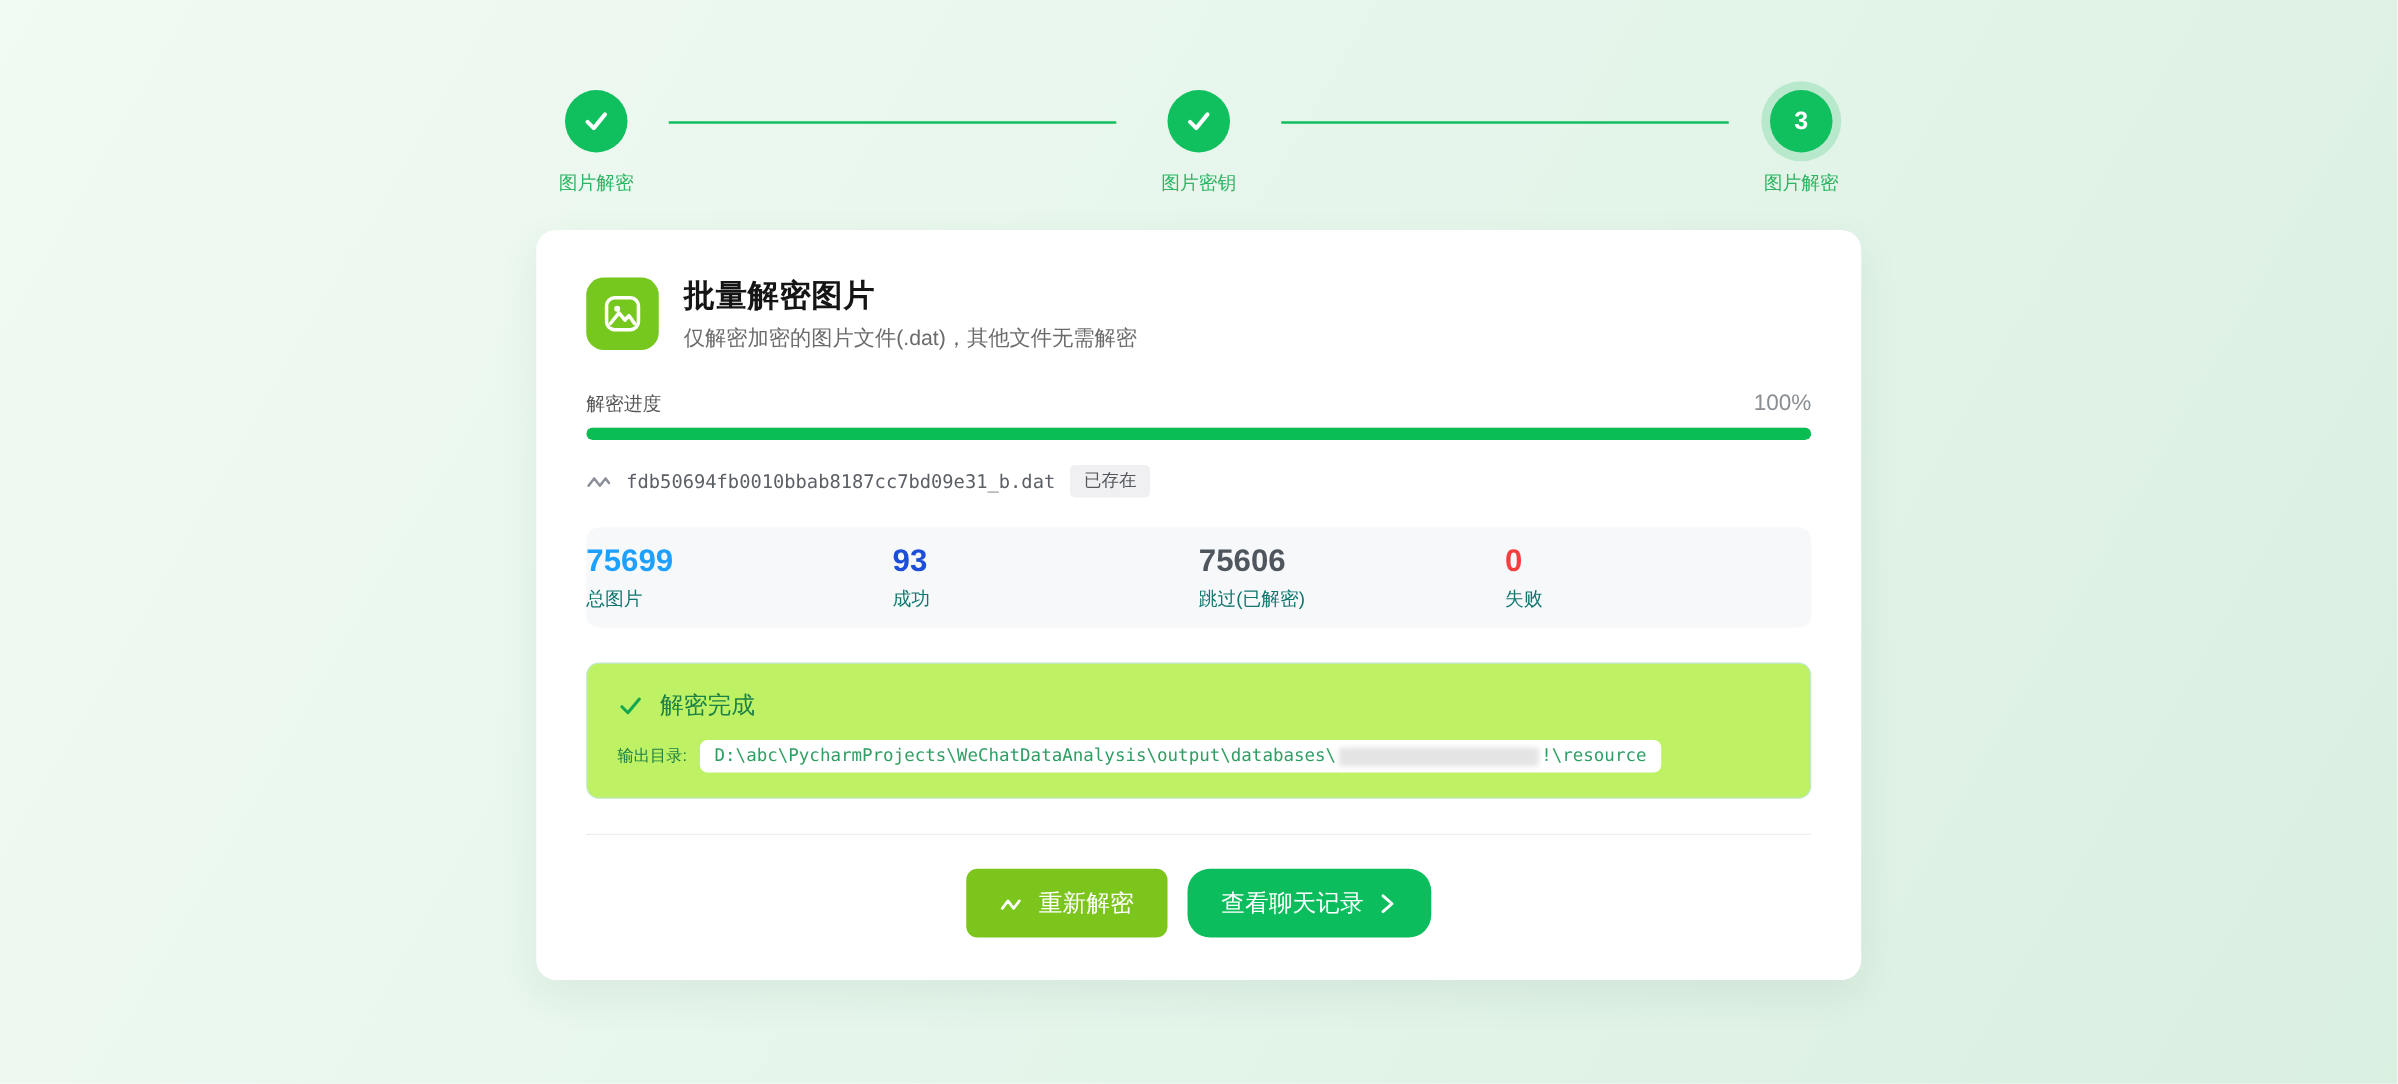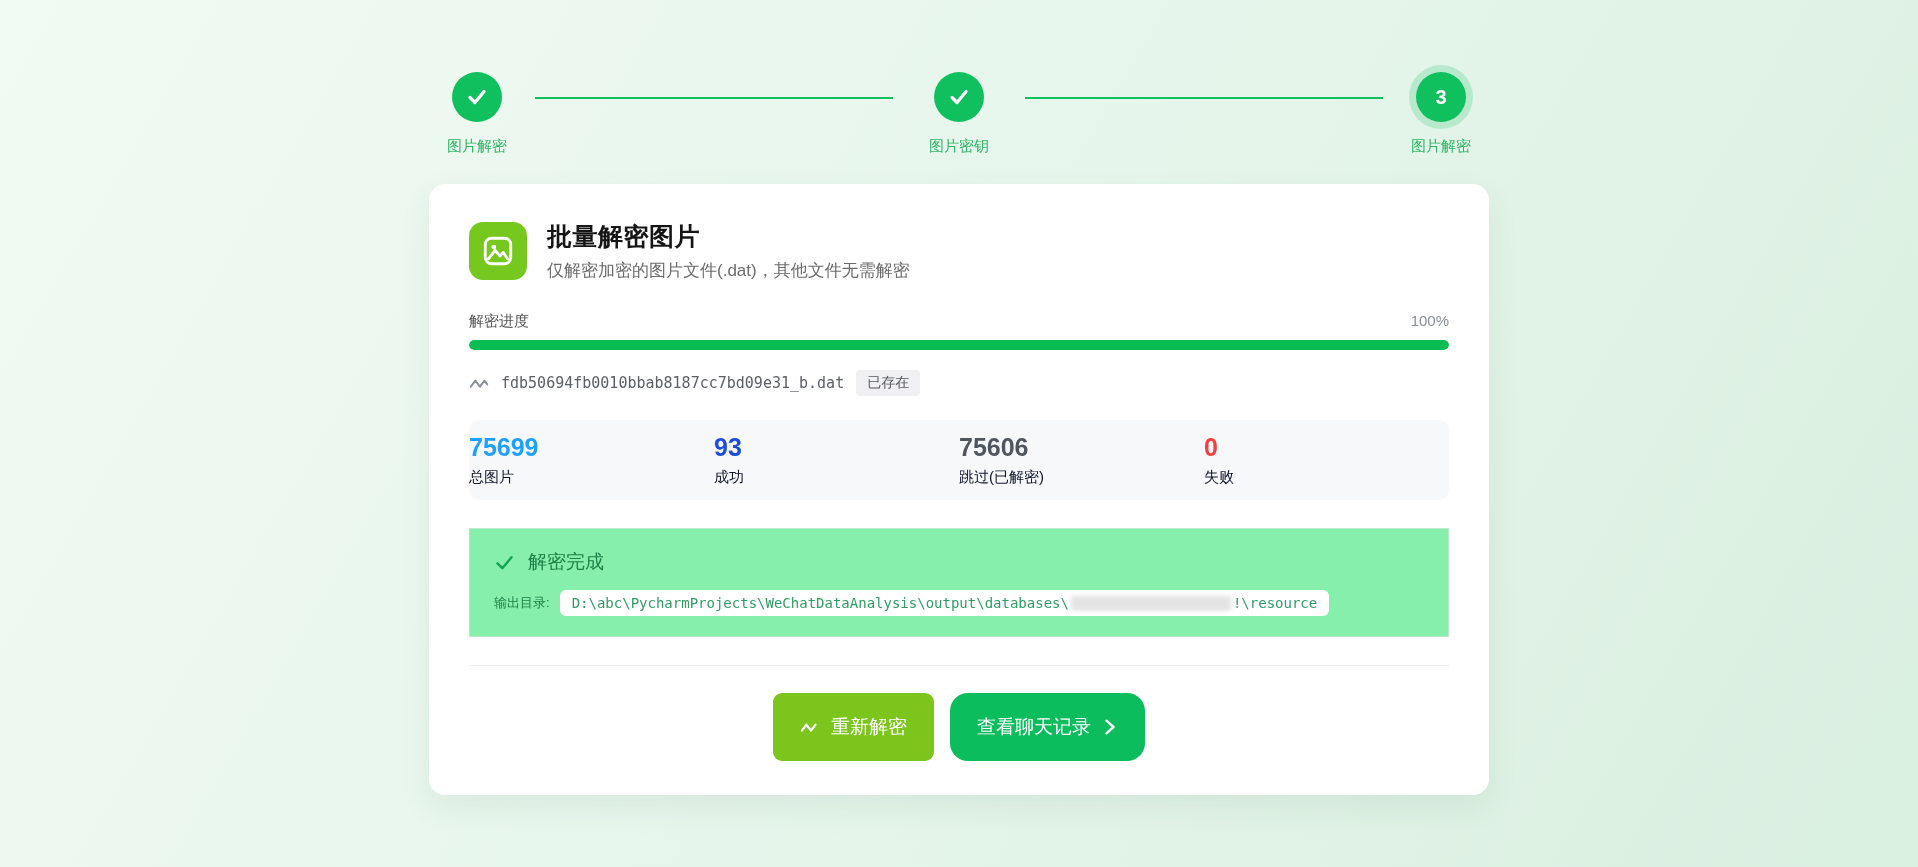--- a/index.html
+++ b/index.html
@@ -36,63 +36,63 @@
   .app-icon {
     width:58px; height:58px; border-radius:14px; background:#76c81e;
     display:flex; align-items:center; justify-content:center; flex:0 0 auto;
   }
   .titles h1 { font-size:25px; color:#151515; font-weight:bold; letter-spacing:.5px; }
   .titles p { margin-top:6px; font-size:17px; color:#6b6b6b; }
 
   .progress-wrap { margin-top:30px; }
   .progress-head { display:flex; justify-content:space-between; align-items:baseline; }
   .progress-label { font-size:15px; color:#555; }
-  .progress-pct { font-size:15px; color:#8a8f94;margin-left:36px; }
+  .progress-pct { font-size:18px; color:#8a8f94;margin-left:36px; }
   .progress-track { margin-top:9px; height:10px; border-radius:6px; background:#e9f4ec; overflow:hidden; }
   .progress-fill { height:100%; width:100%; border-radius:6px; background:#09bd52; }
 
   .file-row { margin-top:20px; display:flex; align-items:center; gap:12px; }
   .file-name { font-family:"DejaVu Sans Mono","Liberation Mono",monospace; font-size:15px; color:#5c6066; }
   .file-badge {
     background:#f0f0f2; color:#54575d; font-size:14px;
     padding:4px 11px; border-radius:4px;font-family:Liberation Mono, monospace;
   }
 
   .stats-box {
     margin-top:24px; background:#f6f8fa; border-radius:10px;
     display:flex; padding:16px 0; height:80px; align-items:center;
   }
   .stat { flex:1 1 0; }
   .stat-value { font-size:25px; font-weight:bold; }
-  .stat-label { margin-top:6px; font-size:15px; color:#0f172a; }
+  .stat-label { margin-top:6px; font-size:15px; color:#0f766e; }
 
   .result-box {
-    margin-top:28px; background:#86efac; border:1px solid #bde8ca;
-    border-radius:0; padding:20px 24px; 
+    margin-top:28px; background:#bef264; border:1px solid #bde8ca;
+    border-radius:10px; padding:20px 24px; 
   }
   .result-status { display:flex; align-items:center; gap:13px; }
   .result-status .txt { font-size:19px; color:#1d8045; }
   .result-path-row { margin-top:15px; display:flex; align-items:center; gap:10px; }
   .result-path-label { font-size:13px; color:#1d8045; white-space:nowrap; }
   .path-chip {
     background:#fff; border-radius:6px; padding:5px 12px;
     font-family:"DejaVu Sans Mono","Liberation Mono",monospace;
     font-size:14px; color:#2f9e63; display:flex; align-items:center;
   }
   .redacted {
     display:inline-block; width:160px; height:15px; margin:0 2px;
     background:#e4e4e4; border-radius:2px; filter:blur(2px);
   }
 
   .divider { margin-top:28px; height:1px; background:#ececec; }
 
   .actions { margin-top:27px; display:flex; justify-content:center; gap:16px; }
   .btn {
     border:none; cursor:pointer; color:#fff; font-size:19px;
-    border-radius:9px; padding:0 27px; height:68px;
+    border-radius:9px; padding:0 27px; height:55px;
     display:flex; align-items:center; gap:11px;
     font-family:inherit;
   }
   .btn-redo { background:#7cc51c; }
   .btn-view { background:#0cbd5e;border-radius:18px; }
 
   svg { display:block; }
 </style>
 </head>
 <body>

